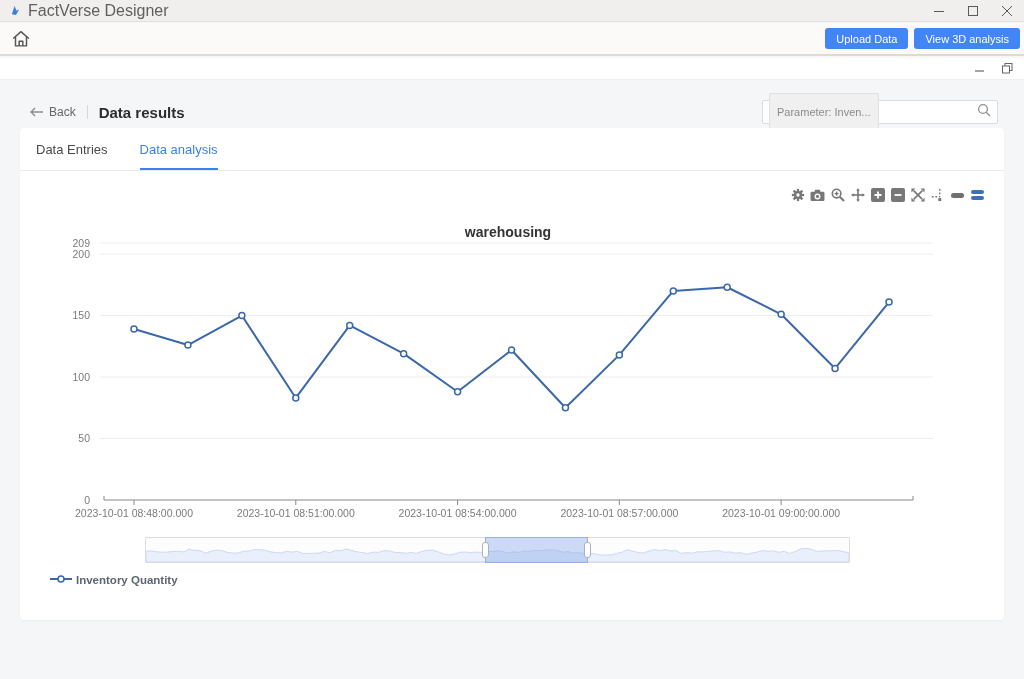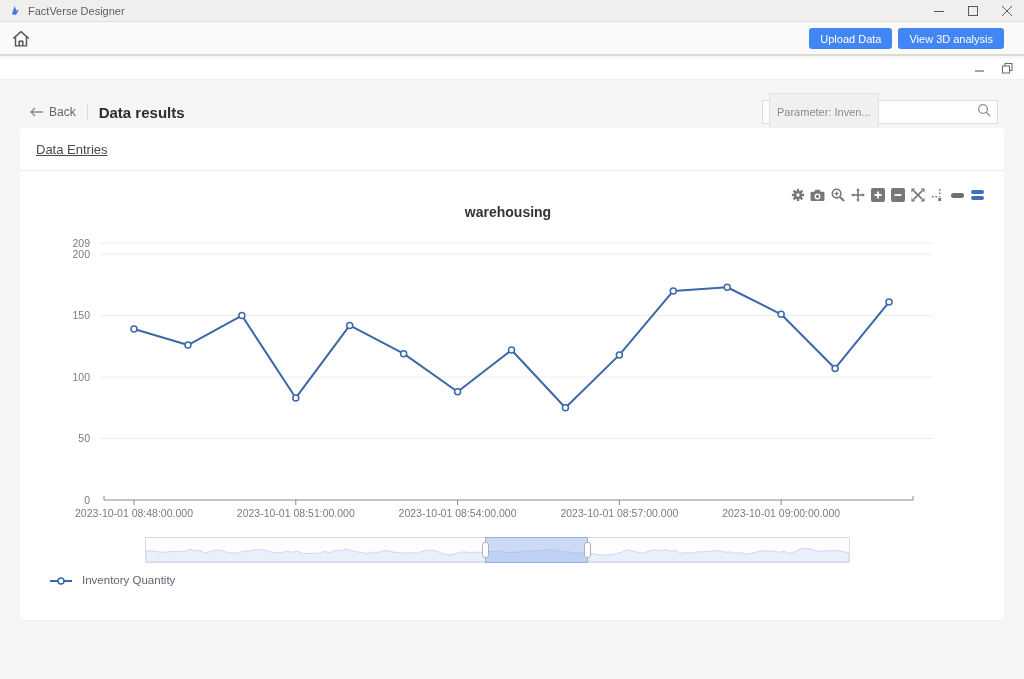--- a/index.html
+++ b/index.html
@@ -3,29 +3,29 @@
 <meta charset="utf-8">
 <style>
   * { margin:0; padding:0; box-sizing:border-box; }
   html,body { width:1024px; height:679px; overflow:hidden;
     font-family:"Liberation Sans", sans-serif; background:#f5f6f8; }
 
   
   .titlebar { position:absolute; left:0; top:0; width:1024px; height:22px;
     background:#f1efed; display:flex; align-items:center; border-bottom:1px solid #e3e1df; }
   .titlebar .logo { margin-left:10px; display:flex; align-items:center; }
-  .titlebar .title { margin-left:7px; font-size:11px; color:#5f5f5f; }
+  .titlebar .title { margin-left:7px; font-size:16px; color:#5f5f5f; }
   .win-controls { margin-left:auto; display:flex; align-items:center; height:100%; }
   .win-btn { width:34px; height:100%; display:flex; align-items:center; justify-content:center; cursor:default; }
 
   
   .app-toolbar { position:absolute; left:0; top:23px; width:1024px; height:33px;
     background:#fbfaf8; border-bottom:2px solid #dddbd8; display:flex; align-items:center; }
   .home-btn { margin-left:8px; width:26px; height:26px; display:flex; align-items:center; justify-content:center; }
-  .toolbar-actions { margin-left:auto; margin-right:20px; display:flex; gap:6px; }
+  .toolbar-actions { margin-left:auto; margin-right:4px; display:flex; gap:6px; }
   .btn-primary { background:#4285f4; color:#fff; font-size:11px; border:none; border-radius:3px;
     height:21px; padding:0 11px; font-family:"Liberation Sans", sans-serif; cursor:pointer; }
 
   
   .sub-bar { position:absolute; left:0; top:58px; width:1024px; height:22px; background:#ffffff;
     border-bottom:1px solid #efefef; display:flex; align-items:center; justify-content:flex-end; }
   .sub-icon { width:22px; height:18px; display:flex; align-items:center; justify-content:center; margin-right:6px; }
 
   
   .content { position:absolute; left:0; top:81px; width:1024px; height:598px; background:#f5f6f8; }
@@ -42,40 +42,40 @@
     font-size:11px; padding:12px 7px; white-space:nowrap; }
   .search-box .mag { margin-left:auto; }
 
   
   .card { position:absolute; left:20px; top:47px; width:984px; height:492px; background:#fff;
     border-radius:4px; box-shadow:0 1px 2px rgba(0,0,0,0.04); }
 
   .tabs { position:absolute; left:0; top:0; width:100%; height:43px; border-bottom:1px solid #ebebeb;
     display:flex; align-items:center; padding-left:16px; }
   .tab { font-size:13px; color:#4a4a4a; margin-right:32px; height:100%; display:flex; align-items:center;
-    position:relative; cursor:pointer;text-decoration:underline; }
+    position:relative; cursor:pointer; }
   .tab.active { color:#3b7ff0; }
   .tab.active::after { content:""; position:absolute; left:0; right:0; bottom:0; height:2px; background:#3b7ff0; }
 
   .modebar { position:absolute; top:60px; right:19px; display:flex; align-items:center; gap:5px; }
   .mb-icon { width:15px; height:14px; display:flex; align-items:center; justify-content:center; cursor:pointer; }
 
-  .chart-title { position:absolute; top:76px; left:0; width:976px; text-align:center;
+  .chart-title { position:absolute; top:96px; left:0; width:976px; text-align:center;
     font-size:14px; font-weight:bold; color:#333; }
 
   .chart-svg { position:absolute; left:0; top:105px; }
 
   .range-slider { position:absolute; left:125px; top:409px; width:705px; height:26px;
     border:1px solid #dcdcdc; background:#fdfdfe; border-radius:1px; }
   .rs-window { position:absolute; top:-1px; height:26px; background:rgba(137,170,233,0.42);
     border:1px solid #97b3e6; cursor:grab; }
   .rs-handle { position:absolute; top:4px; width:7px; height:16px; background:#fff;
     border:1px solid #a9b3bf; border-radius:3px; cursor:ew-resize; }
 
-  .legend { position:absolute; left:30px; top:446px; display:flex; align-items:flex-end; gap:10px; cursor:pointer; }
+  .legend { position:absolute; left:30px; top:446px; display:flex; align-items:flex-start; gap:4px; cursor:pointer;font-weight:bold; }
   .legend-label { font-size:11.5px; color:#5c6670; }
 </style>
 </head>
 <body>
 
 <div class="titlebar">
   <span class="logo">
     <svg width="11" height="11" viewBox="0 0 12 12">
         <path d="M2 10 L5 1 L7.2 6.2 L10 5 L6.5 11 Z" fill="#3f7de0"></path>
       </svg>
@@ -147,20 +147,21 @@
             <line x1="9.3" y1="9.3" x2="13" y2="13"></line>
         </svg>
       </span>
     </div>
   </div>
 
   <div class="card">
 
     <div class="tabs">
       <div class="tab">Data Entries</div>
+      <div class="tab active">Data analysis</div>
     </div>
 
     <div class="modebar">
       <span class="mb-icon">
         <svg width="14" height="14" viewBox="0 0 16 16">
             <g stroke="#777" stroke-width="2.6">
               <line x1="8" y1="1" x2="8" y2="15"></line>
               <line x1="1" y1="8" x2="15" y2="8"></line>
               <line x1="3" y1="3" x2="13" y2="13"></line>
               <line x1="13" y1="3" x2="3" y2="13"></line>

